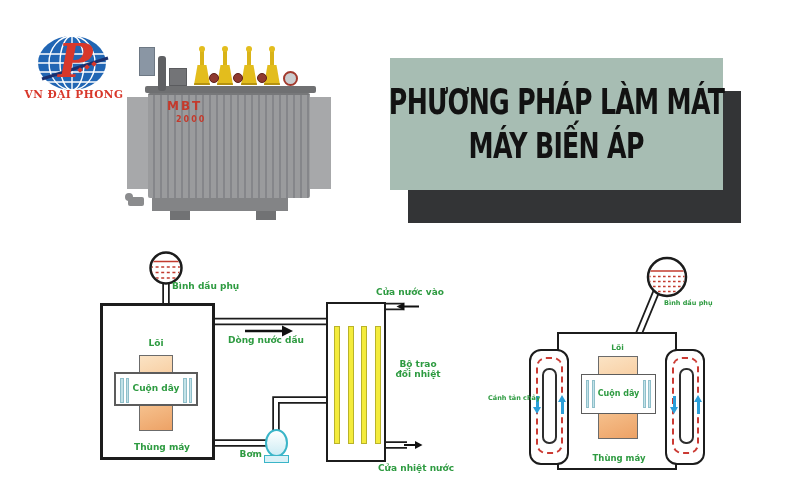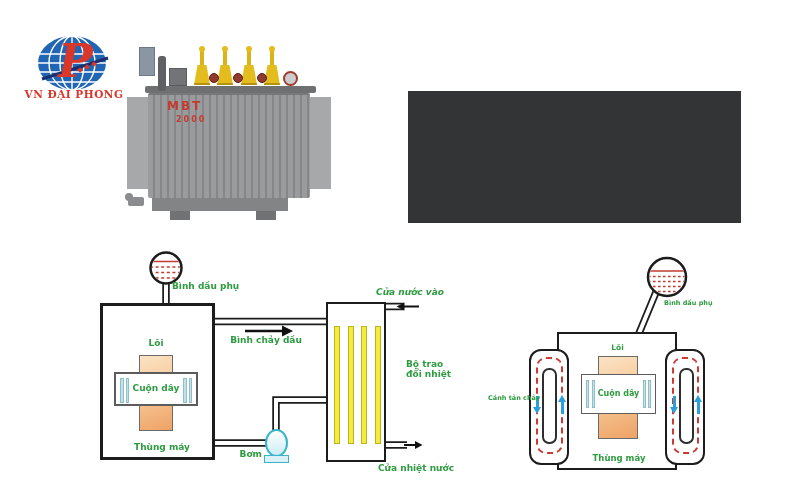--- a/index.html
+++ b/index.html
@@ -194,20 +194,24 @@
   <div class="abs tf bush-tip" style="left:269px;"></div>
   <div class="abs tf bush-body" style="left:264px;"></div>
   <div class="abs tf tf-cap" style="left:209px;"></div>
   <div class="abs tf tf-cap" style="left:233px;"></div>
   <div class="abs tf tf-cap" style="left:257px;"></div>
   <div class="abs tf" id="tf-cyl"></div>
   <div class="abs tf" id="tf-brand">MBT</div>
   <div class="abs tf" id="tf-model">2000</div>
 
   <div class="abs" id="banner-shadow"></div>
+  <div class="abs" id="banner">
+    <span class="banner-line">PHƯƠNG PHÁP LÀM MÁT</span>
+    <span class="banner-line">MÁY BIẾN ÁP</span>
+  </div>
 
   <div class="abs tank" id="tank1"></div>
   <div class="abs" id="hx">
     <div class="tube" style="left:6px;"></div>
     <div class="tube" style="left:19.5px;"></div>
     <div class="tube" style="left:33px;"></div>
     <div class="tube" style="left:46.5px;"></div>
   </div>
   <div class="abs core" id="core1"></div>
   <div class="abs winding" id="winding1">
@@ -216,24 +220,24 @@
     <div class="coolline" style="right:9.5px;top:4px; width:3.5px; height:25px;"></div>
     <div class="coolline" style="right:4px; top:4px; width:3.5px; height:25px;"></div>
     <span class="lbl">Cuộn dây</span>
   </div>
   <div class="abs pump-oval"></div>
   <div class="abs pump-base"></div>
 
   <div class="abs lbl" style="left:172px; top:282px; white-space:nowrap;">Bình dầu phụ</div>
   <div class="abs lbl center" style="left:136px; top:339px; width:40px;">Lõi</div>
   <div class="abs lbl center" style="left:112px; top:443px; width:100px;">Thùng máy</div>
-  <div class="abs lbl center" style="left:226px; top:336px; width:80px;">Bình chảy dầu</div>
+  <div class="abs lbl center" style="left:226px; top:336px; width:80px;">Dòng nước dầu</div>
   <div class="abs lbl" style="left:228px; top:450px; width:34px; text-align:right;">Bơm</div>
-  <div class="abs lbl center" style="left:372px; top:288px; width:76px; white-space:nowrap;font-style:italic;">Cửa nước vào</div>
-  <div class="abs lbl" style="left:406px; top:360px; width:48px; line-height:9.5px;">Bộ trao đổi nhiệt</div>
+  <div class="abs lbl center" style="left:372px; top:288px; width:76px; white-space:nowrap;">Cửa nước vào</div>
+  <div class="abs lbl" style="left:394px; top:360px; width:48px; line-height:9.5px;text-align:center;">Bộ trao đổi nhiệt</div>
   <div class="abs lbl center" style="left:374px; top:464px; width:84px; white-space:nowrap;">Cửa nhiệt nước</div>
 
   <div class="abs tank" id="tank2"></div>
   <div class="abs lobe" style="left:529px;"></div>
   <div class="abs lobe" style="left:665px;"></div>
   <div class="abs loop" style="left:536px;"></div>
   <div class="abs loop" style="left:672px;"></div>
   <div class="abs fin" style="left:542px;"></div>
   <div class="abs fin" style="left:679px;"></div>
 

